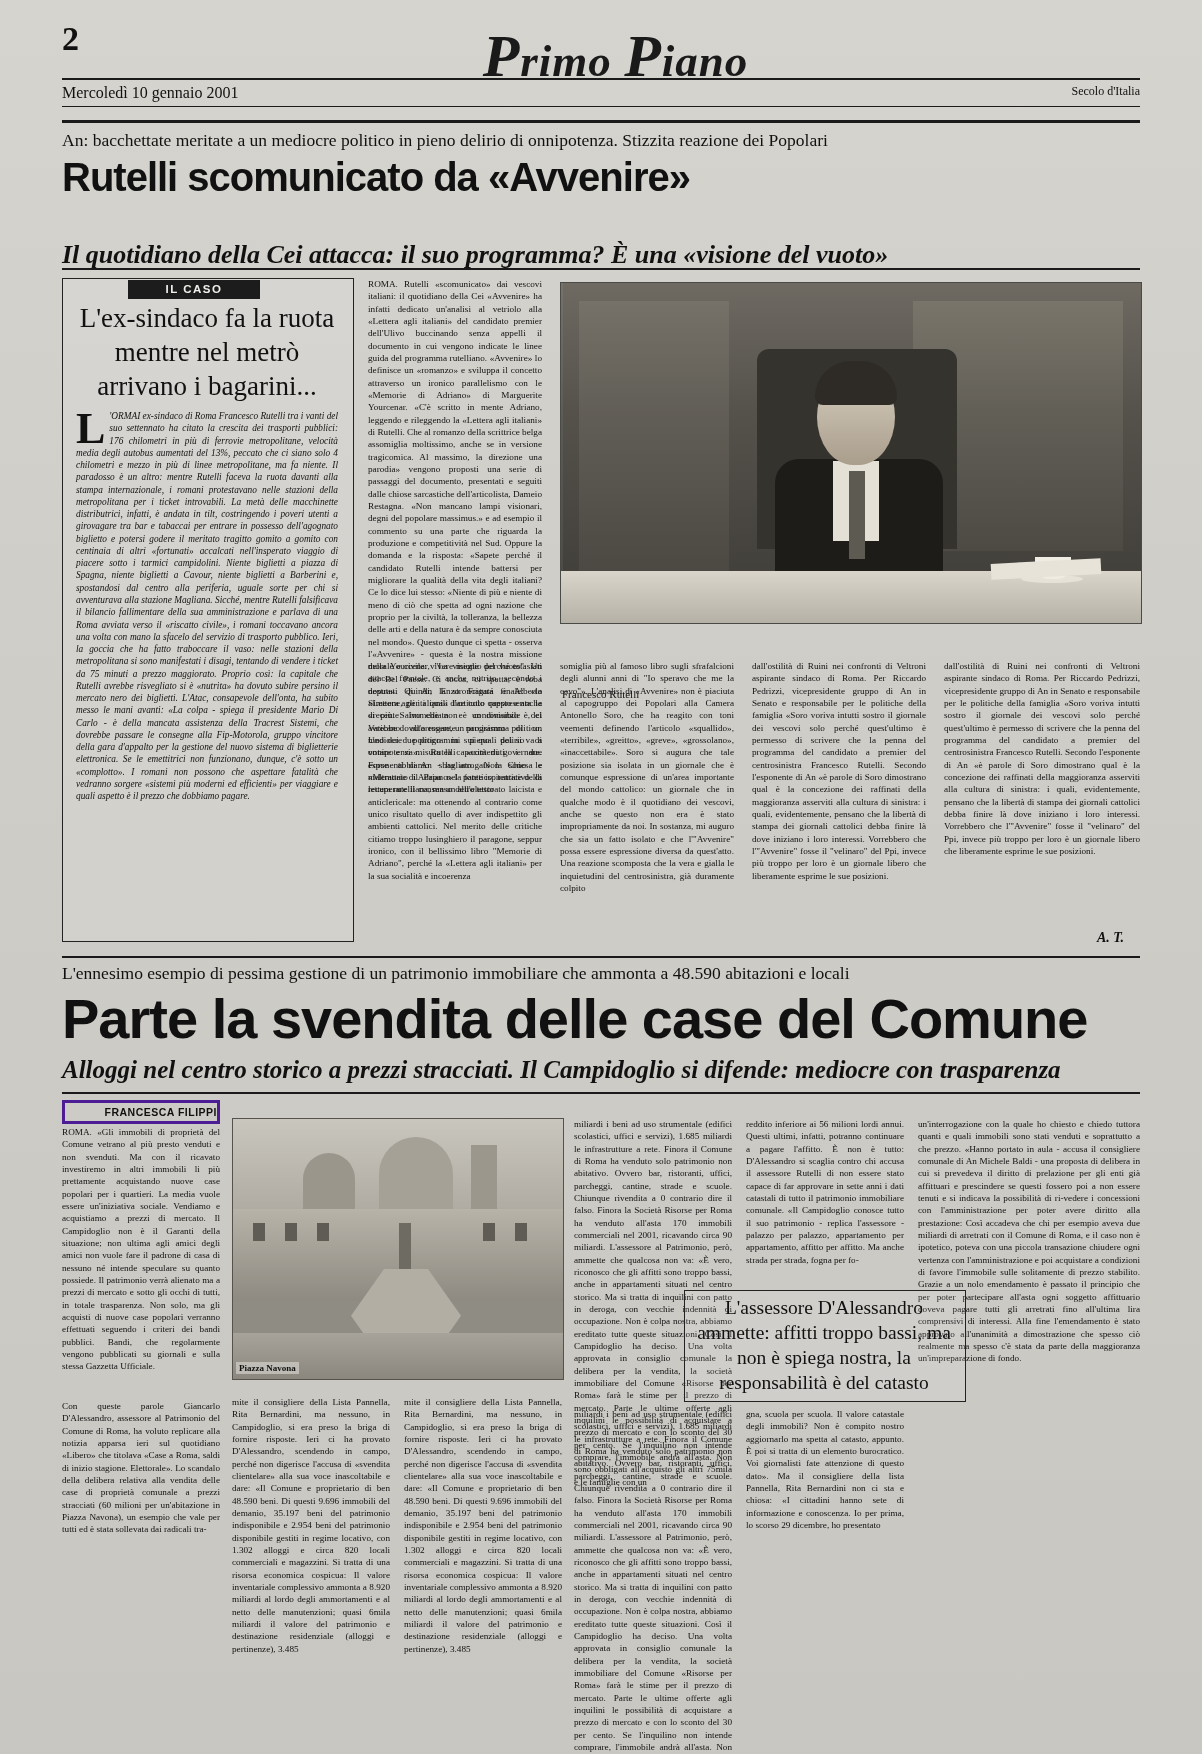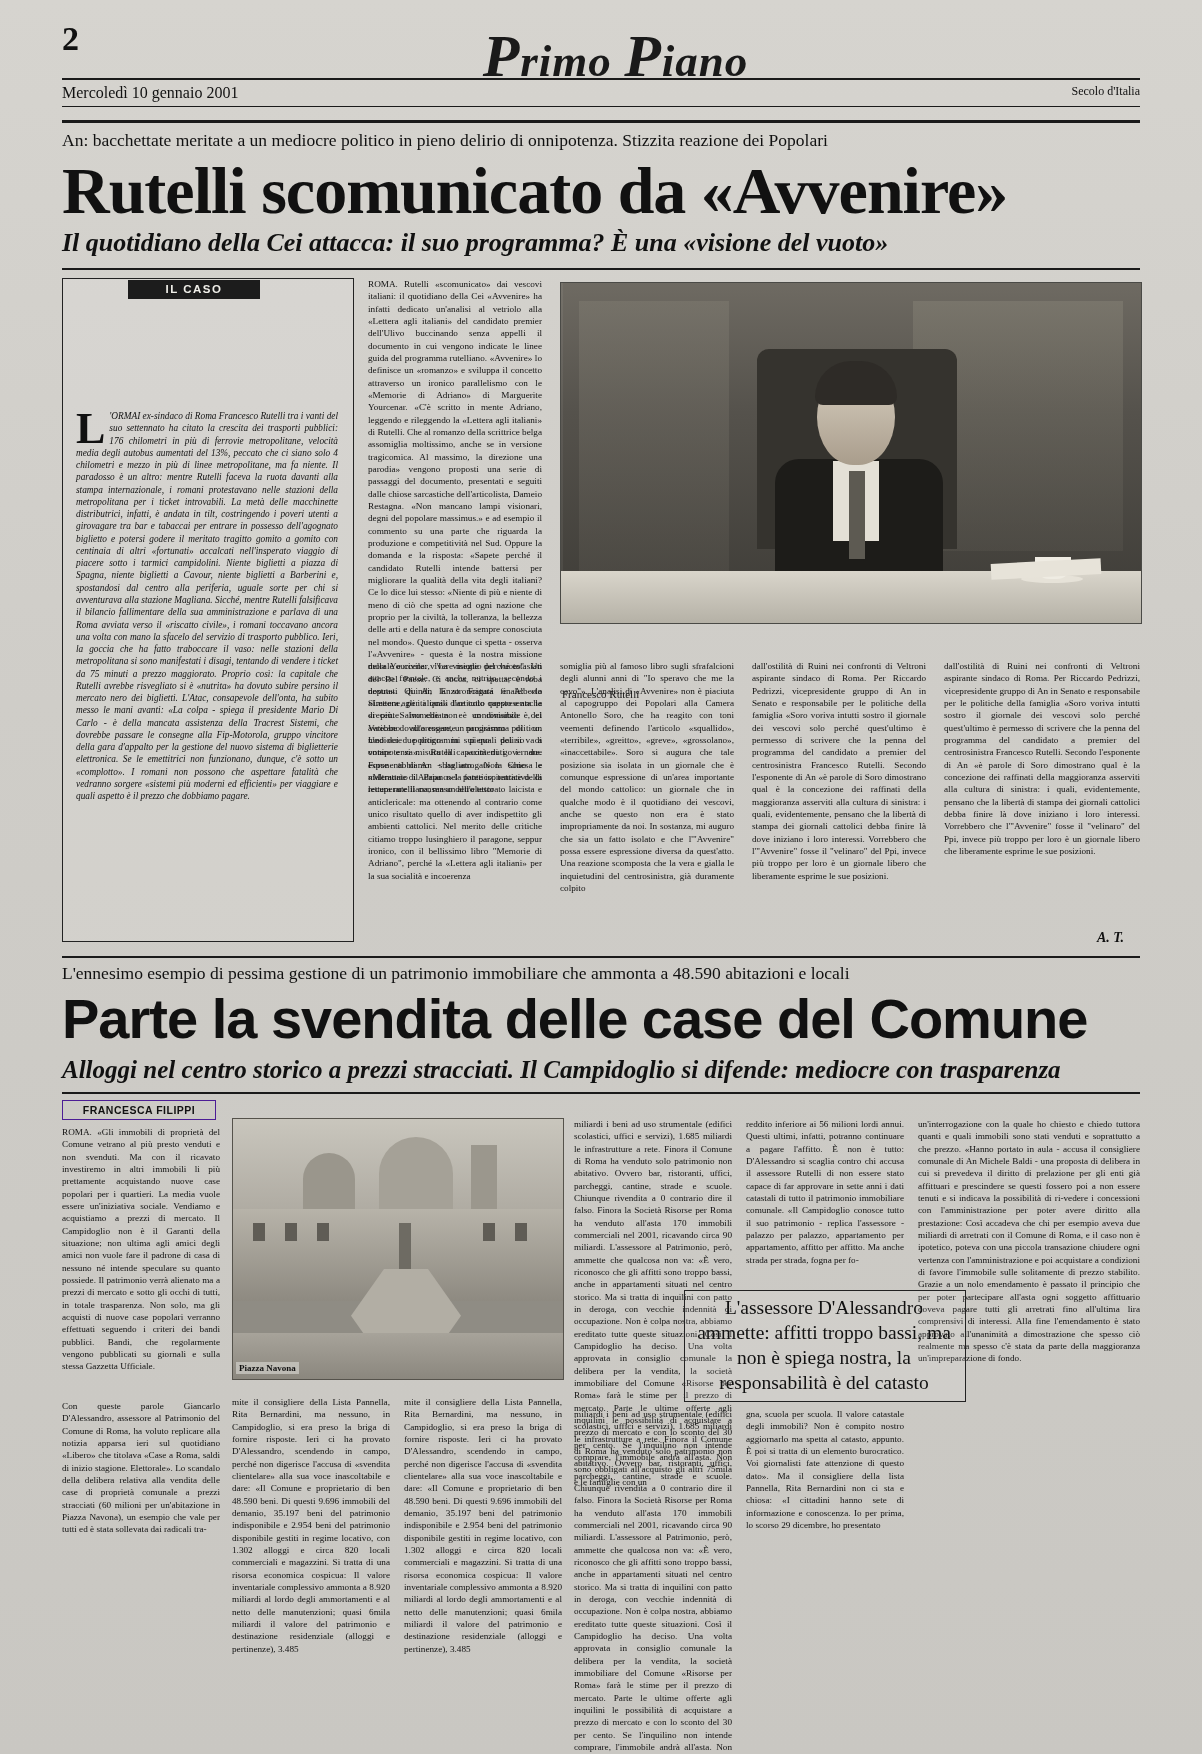--- a/index.html
+++ b/index.html
@@ -13,22 +13,22 @@
   .masthead .mh{font-family:"Liberation Serif",serif;font-style:italic;font-weight:bold;font-size:45px;letter-spacing:1px;color:#1a1a1a;margin-left:29px;}
   .masthead .mh .cap{font-size:60px;}
   .rule{position:absolute;background:#1a1a1a;}
   .r1{left:62px;top:78px;width:1078px;height:2px;}
   .r2{left:62px;top:106px;width:1078px;height:1px;}
   .r3{left:62px;top:120px;width:1078px;height:3px;}
   .dateline{position:absolute;left:62px;top:84px;font-size:16px;font-family:"Liberation Serif",serif;}
   .paperid{position:absolute;right:62px;top:84px;font-size:12px;font-family:"Liberation Serif",serif;}
   
   .kicker{position:absolute;left:62px;top:130px;width:1078px;font-size:17.5px;font-family:"Liberation Serif",serif;}
-  .headline{position:absolute;left:62px;top:156px;width:1078px;font-size:66px;font-weight:bold;line-height:1.05;font-family:Liberation Serif, serif;letter-spacing:-1px;}
-  .subhead{position:absolute;left:62px;top:228px;width:1078px;font-size:26px;font-style:italic;font-weight:bold;font-family:"Liberation Serif",serif;}
+  .headline{position:absolute;left:62px;top:156px;width:1078px;font-size:40px;font-weight:bold;line-height:1.05;font-family:Liberation Sans, sans-serif;letter-spacing:-1px;}
+  .subhead{position:absolute;left:62px;top:240px;width:1078px;font-size:26px;font-style:italic;font-weight:bold;font-family:"Liberation Serif",serif;}
   .r4{left:62px;top:268px;width:1078px;height:2px;}
   
   .casobox{position:absolute;left:62px;top:278px;width:290px;height:662px;border:1px solid #222;background:rgba(255,255,255,0.10);}
   .casotag{position:absolute;left:128px;top:280px;width:132px;height:19px;background:#1c1c1c;color:#f0efe9;font-family:"Liberation Sans",sans-serif;font-size:11.5px;font-weight:bold;letter-spacing:1.5px;text-align:center;line-height:19px;}
   .casotitle{position:absolute;left:74px;top:302px;width:266px;text-align:center;font-size:27px;line-height:1.25;font-family:"Liberation Serif",serif;}
   .casobody{position:absolute;left:76px;top:410px;width:262px;font-size:9.3px;line-height:1.32;text-align:justify;font-style:italic;font-family:"Liberation Serif",serif;}
   .dropcap{float:left;font-size:44px;line-height:34px;font-weight:bold;font-style:normal;padding:2px 4px 0 0;font-family:"Liberation Serif",serif;}
   .sig{position:absolute;right:78px;top:930px;font-size:14px;font-weight:bold;font-style:italic;margin-left:36px;}
   
   .col2{position:absolute;left:368px;top:278px;width:174px;font-size:9.2px;line-height:1.34;text-align:justify;}
@@ -56,21 +56,21 @@
   .a1c2{position:absolute;left:560px;top:660px;width:174px;font-size:9.2px;line-height:1.34;text-align:justify;}
   .a1c3{position:absolute;left:752px;top:660px;width:174px;font-size:9.2px;line-height:1.34;text-align:justify;}
   .a1c4{position:absolute;left:944px;top:660px;width:196px;font-size:9.2px;line-height:1.34;text-align:justify;}
   .r5{left:62px;top:956px;width:1078px;height:2px;}
   
   .kicker2{position:absolute;left:62px;top:963px;width:1078px;font-size:17.5px;}
   .headline2{position:absolute;left:62px;top:990px;width:1078px;font-size:56px;font-weight:bold;line-height:1.05;font-family:"Liberation Sans",sans-serif;letter-spacing:-1px;}
   .subhead2{position:absolute;left:62px;top:1056px;width:1078px;font-size:25px;font-style:italic;font-weight:bold;}
   .r6{left:62px;top:1092px;width:1078px;height:2px;}
   
-  .bylinebox{position:absolute;left:62px;top:1100px;width:152px;height:18px;border:1px solid #4c1d95;text-align:center;font-family:"Liberation Sans",sans-serif;font-size:10.5px;font-weight:bold;line-height:18px;letter-spacing:.5px;}
+  .bylinebox{position:absolute;left:62px;top:1100px;width:152px;height:18px;border:3px solid #4c1d95;text-align:right;font-family:"Liberation Sans",sans-serif;font-size:10.5px;font-weight:bold;line-height:18px;letter-spacing:.5px;}
   
   .a2c1{position:absolute;left:62px;top:1126px;width:158px;font-size:9.2px;line-height:1.34;text-align:justify;}
   .a2c2{position:absolute;left:62px;top:1400px;width:158px;font-size:9.2px;line-height:1.34;text-align:justify;}
   .photo2{position:absolute;left:232px;top:1118px;width:330px;height:260px;border:1px solid #55524b;overflow:hidden;background:#8f8c84;}
   .photo2 .sky{position:absolute;left:0;top:0;width:100%;height:96px;background:linear-gradient(180deg,#c9c6bd,#aeaaa1);}
   .photo2 .domeA{position:absolute;left:70px;top:34px;width:52px;height:58px;border-radius:26px 26px 0 0;background:#9a968c;}
   .photo2 .domeB{position:absolute;left:146px;top:18px;width:74px;height:82px;border-radius:37px 37px 0 0;background:#a5a197;}
   .photo2 .tower{position:absolute;left:238px;top:26px;width:26px;height:74px;background:#9b978d;}
   .photo2 .fac{position:absolute;left:0;top:90px;width:100%;height:92px;background:linear-gradient(180deg,#b7b3a9,#8e8a81);}
   .photo2 .win{position:absolute;top:104px;width:12px;height:18px;background:#5f5c55;}
@@ -107,20 +107,21 @@
   <div class="rule r2"></div>
   <div class="rule r3"></div>
 
   <div class="kicker">An: bacchettate meritate a un mediocre politico in pieno delirio di onnipotenza. Stizzita reazione dei Popolari</div>
   <div class="headline">Rutelli scomunicato da «Avvenire»</div>
   <div class="subhead">Il quotidiano della Cei attacca: il suo programma? È una «visione del vuoto»</div>
   <div class="rule r4"></div>
 
   <div class="casobox"></div>
   <div class="casotag">IL CASO</div>
+  <div class="casotitle">L'ex-sindaco fa la ruota mentre nel metrò arrivano i bagarini...</div>
   <div class="casobody">
     <span class="dropcap">L</span><span>'ORMAI ex-sindaco di Roma Francesco Rutelli tra i vanti del suo settennato ha citato la crescita dei trasporti pubblici: 176 chilometri in più di ferrovie metropolitane, velocità media degli autobus aumentati del 13%, peccato che ci siano solo 4 chilometri e mezzo in più di linee metropolitane, ma fa niente. Il paradosso è un altro: mentre Rutelli faceva la ruota davanti alla stampa internazionale, i romani protestavano nelle stazioni della metropolitana per i ticket introvabili. La metà delle macchinette distributrici, infatti, è andata in tilt, costringendo i poveri utenti a girovagare tra bar e tabaccai per entrare in possesso dell'agognato biglietto e potersi godere il meritato tragitto gomito a gomito con centinaia di altri «fortunati» accalcati nell'insperato viaggio di piacere sotto i tarmici campidolini. Niente biglietti a piazza di Spagna, niente biglietti a Cavour, niente biglietti a Barberini e, spostandosi dal centro alla periferia, uguale sorte per chi si avventurava alla stazione Magliana. Sicché, mentre Rutelli falsificava il bilancio fallimentare della sua amministrazione e parlava di una Roma avviata verso il «riscatto civile», i romani toccavano ancora una volta con mano la sfacelo del servizio di trasporto pubblico. Ieri, la goccia che ha fatto traboccare il vaso: nelle stazioni della metropolitana si sono manifestati i disagi, tentando di vendere i ticket da 75 minuti a prezzo maggiorato. Proprio così: la capitale che Rutelli avrebbe risvegliato si è «nutrita» ha dovuto subire persino il mercato nero dei biglietti. L'Atac, consapevole dell'onta, ha subito messo le mani avanti: «La colpa - spiega il presidente Mario Di Carlo - è della mancata assistenza della Tracrest Sistemi, che dovrebbe passare le consegne alla Fip-Motorola, gruppo vincitore della gara d'appalto per la gestione del nuovo sistema di biglietterie elettronica. Se le emettitrici non funzionano, dunque, c'è sotto un «complotto». I romani non possono che aspettare fatalità che vedranno sorgere «sistemi più moderni ed efficienti» per viaggiare e quali aspetto è il prezzo che dobbiamo pagare.</span>
   </div>
   <div class="sig">A. T.</div>
 
   <div class="col2">ROMA. Rutelli «scomunicato» dai vescovi italiani: il quotidiano della Cei «Avvenire» ha infatti dedicato un'analisi al vetriolo alla «Lettera agli italiani» del candidato premier dell'Ulivo buccinando senza appelli il documento in cui vengono indicate le linee guida del programma rutelliano.
 «Avvenire» lo definisce un «romanzo» e sviluppa il concetto attraverso un ironico parallelismo con le «Memorie di Adriano» di Marguerite Yourcenar. «C'è scritto in mente Adriano, leggendo e rileggendo la «Lettera agli italiani» di Rutelli. Che al romanzo della scrittrice belga assomiglia moltissimo, anche se in versione tragicomica. Al massimo, la direzione una parodia» vengono proposti una serie di passaggi del documento, presentati e seguiti dalle chiose sarcastiche dell'articolista, Dameio Restagna. «Non mancano lampi visionari, degni del popolare massimus.» e ad esempio il commento su una parte che riguarda la produzione e competitività nel Sud. Oppure la domanda e la risposta: «Sapete perché il candidato Rutelli intende battersi per migliorare la qualità della vita degli italiani? Ce lo dice lui stesso: «Niente di più e niente di meno di ciò che spetta ad ogni nazione che proprio per la civiltà, la tolleranza, la bellezza delle arti e della natura è da sempre conosciuta nel mondo». Questo dunque ci spetta - osserva l'«Avvenire» - questa è la nostra missione morale e civile: vivere meglio perché estasiati del Bel Paese. Ci tocca, ci spetta, è roba nostra». Quindi, la stroncatura finale: «la «Lettera agli italiani» dice tutto questo e anche di più. Salvo che non è un romanzo è, ci avrebbe dovuto essere, un programma politico. Uno dei due programmi sui quali poi si va a votare e si misura la capacità di governare. Forse abbiamo sbagliato. Non sono le «Memorie di Adriano» la fonte ispiratrice della lettera rutelliana, ma un altro testo</div>
 
   <div class="photo">
     <div class="wall"></div>

